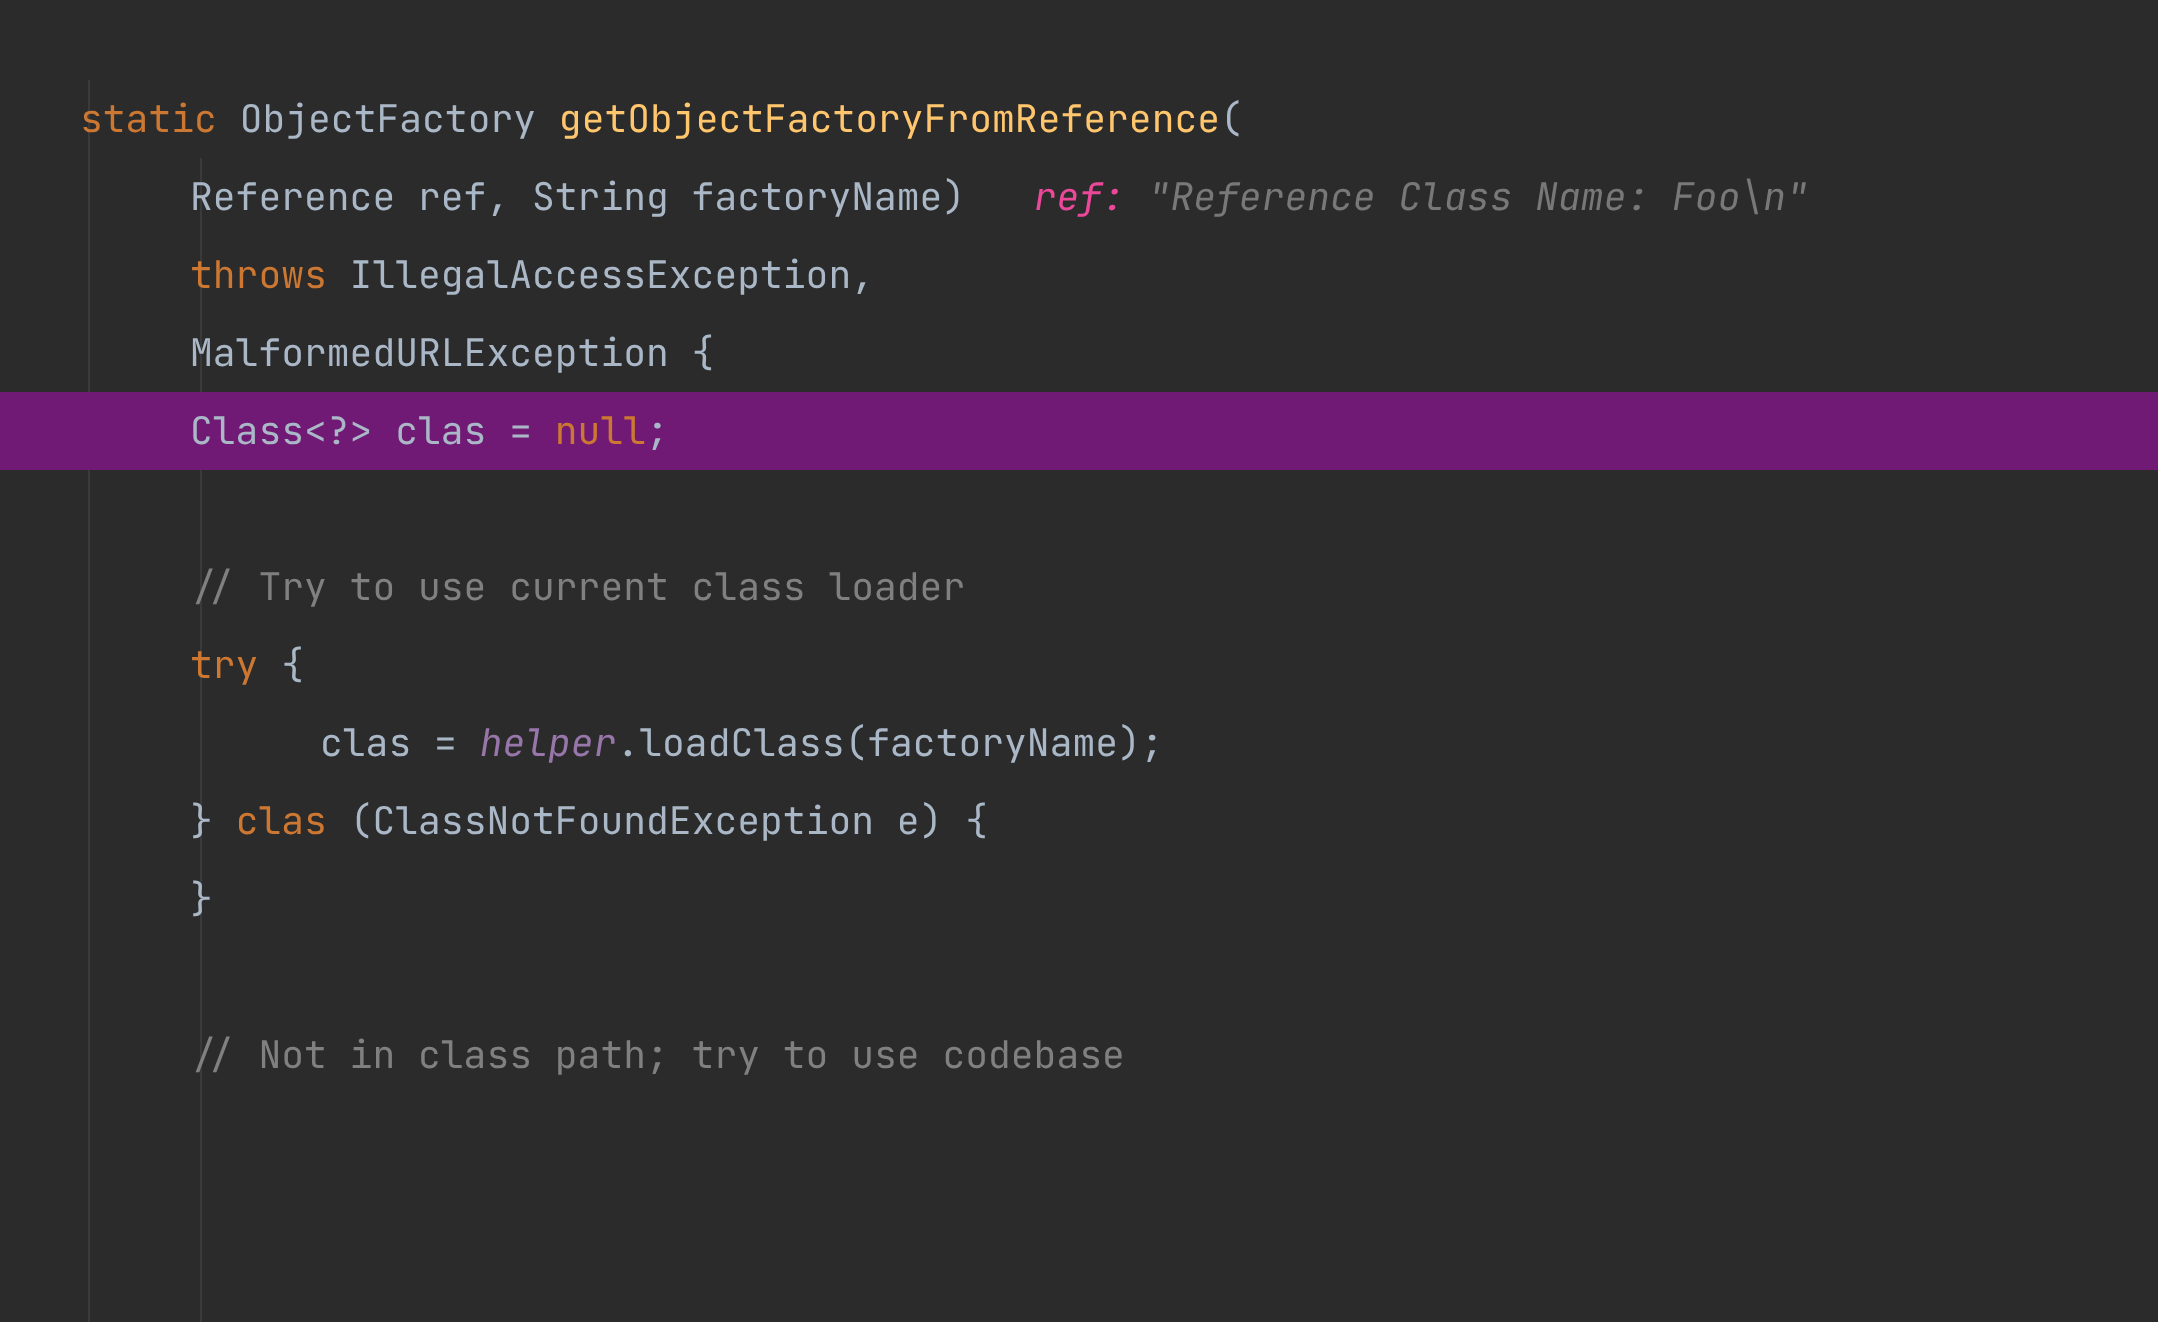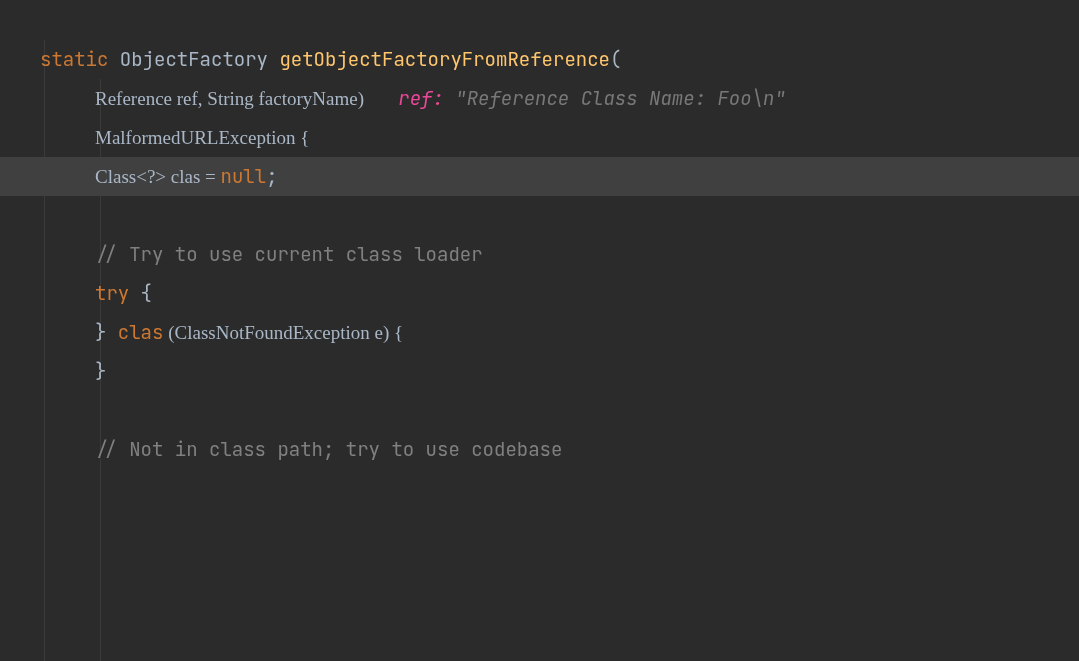--- a/index.html
+++ b/index.html
@@ -35,29 +35,29 @@
     background: #3a3a3a;
   }
   .line {
     height: 39px;
     line-height: 39px;
     white-space: pre;
     padding-left: 40px;
     position: relative;
   }
   .line.highlighted {
-    background: #404040;
+    background: #701a75;
   }
   .indent1 { padding-left: 95px; }
   .indent2 { padding-left: 160px; }
 
   .kw      { color: #cc7832; }
   .type    { color: #a9b7c6; }
   .method  { color: #ffc66d; }
-  .ident   { color: #a9b7c6; font-family: Liberation Serif, serif; }
+  .ident   { color: #a9b7c6; }
   .literal { color: #cc7832; }
   .punct   { color: #a9b7c6; }
   .comment { color: #808080; text-align: right; }
   .inlay   { color: #ec4899; font-style: italic; }
   .inlay-str { color: #787878; font-style: italic; }
   .field   { color: #9876aa; font-style: italic; }
   .call    { color: #a9b7c6; }
 
   .scrollbar-track {
     position: absolute;
@@ -81,32 +81,34 @@
 <body>
 
 <div class="editor">
   <div class="gutter-line"></div>
   <div class="scope-line"></div>
 
   <div class="line"><span class="kw">static</span> <span class="type">ObjectFactory</span> <span class="method">getObjectFactoryFromReference</span><span class="punct">(</span></div>
 
   <div class="line indent1"><span class="ident">Reference ref, String factoryName)</span>   <span class="inlay">ref: </span><span class="inlay-str">"Reference Class Name: Foo\n"</span></div>
 
+  <div class="line indent1"><span class="kw">throws</span><span class="ident"> IllegalAccessException,</span></div>
 
 
   <div class="line indent1"><span class="ident">MalformedURLException {</span></div>
 
   <div class="line indent1 highlighted"><span class="ident">Class&lt;?&gt; clas = </span><span class="literal">null</span><span class="punct">;</span></div>
 
   <div class="line"></div>
 
   <div class="line indent1"><span class="comment">// Try to use current class loader</span></div>
 
   <div class="line indent1"><span class="kw">try</span><span class="punct"> {</span></div>
 
+  <div class="line indent2"><span class="ident">clas = </span><span class="field">helper</span><span class="call">.loadClass(factoryName);</span></div>
 
   <div class="line indent1"><span class="punct">} </span><span class="kw">clas</span><span class="ident"> (ClassNotFoundException e) {</span></div>
 
 
 
   <div class="line indent1"><span class="punct">}</span></div>
 
 
   <div class="line"></div>
 

